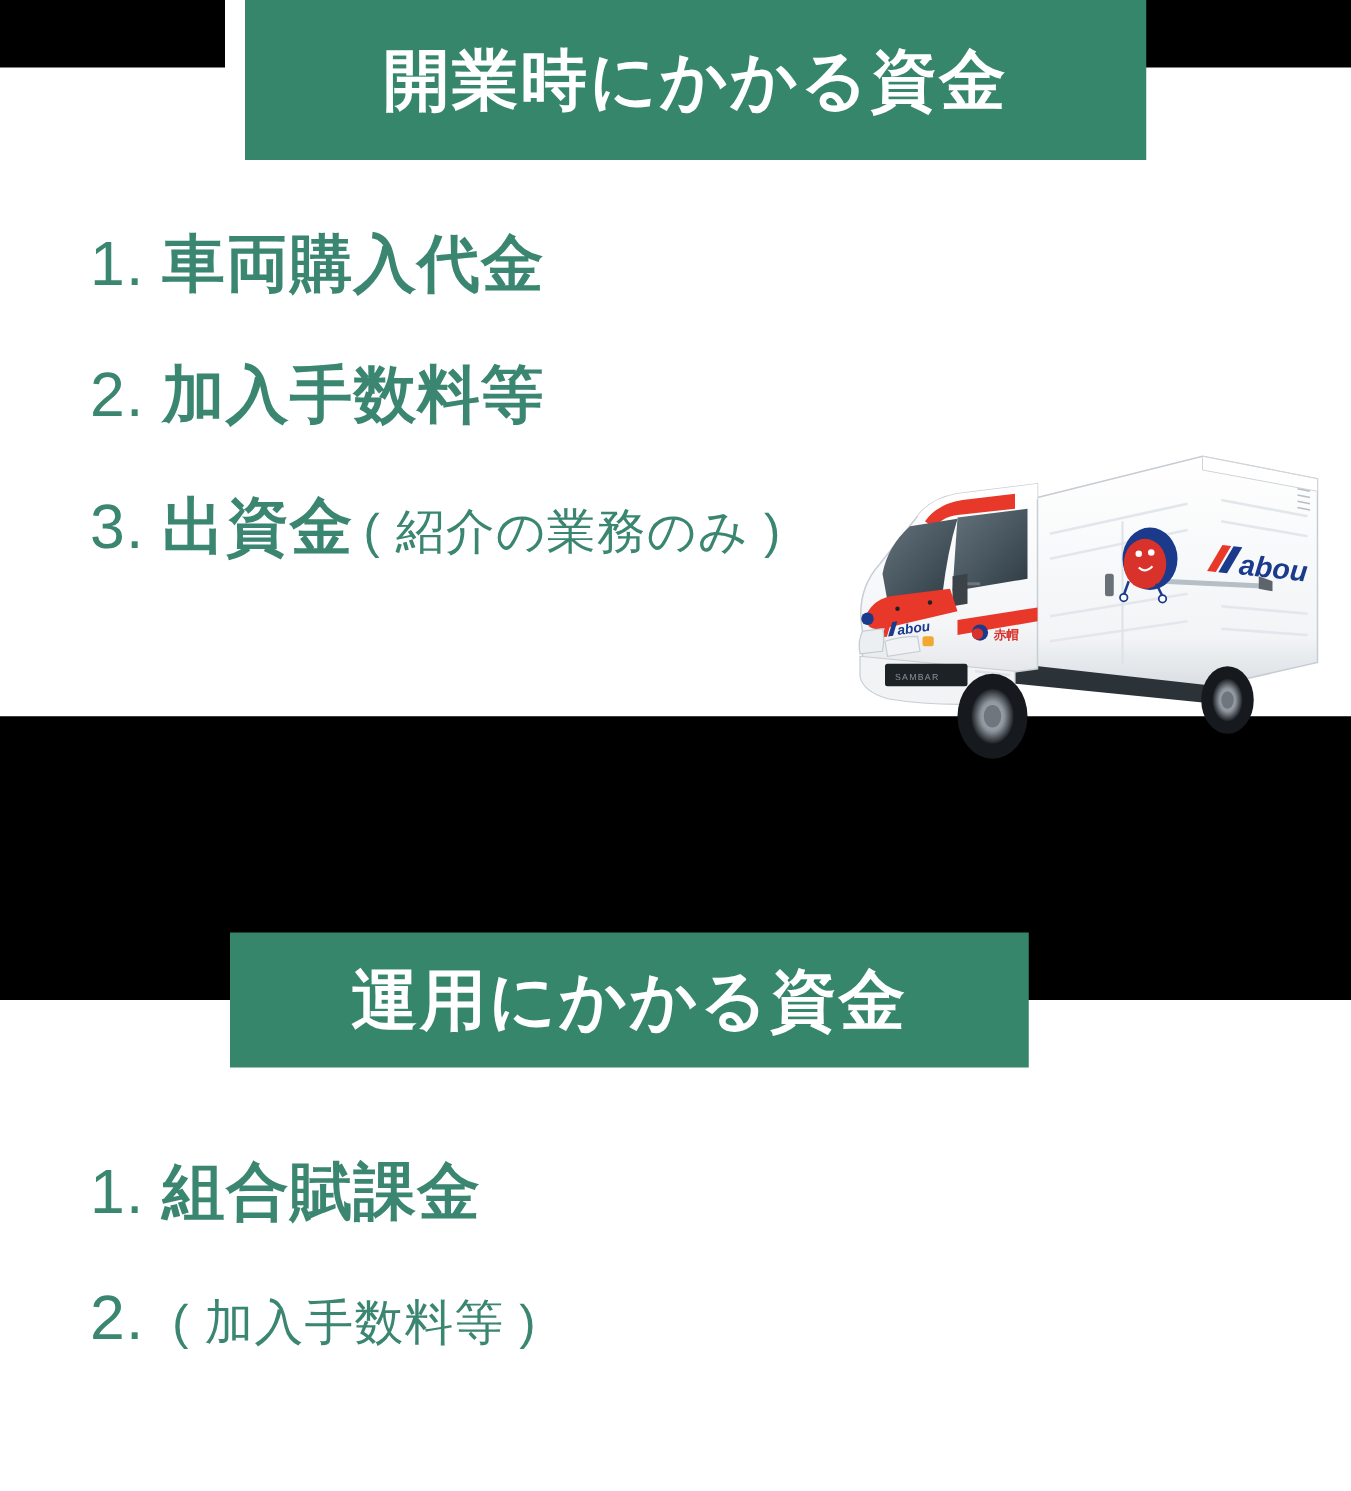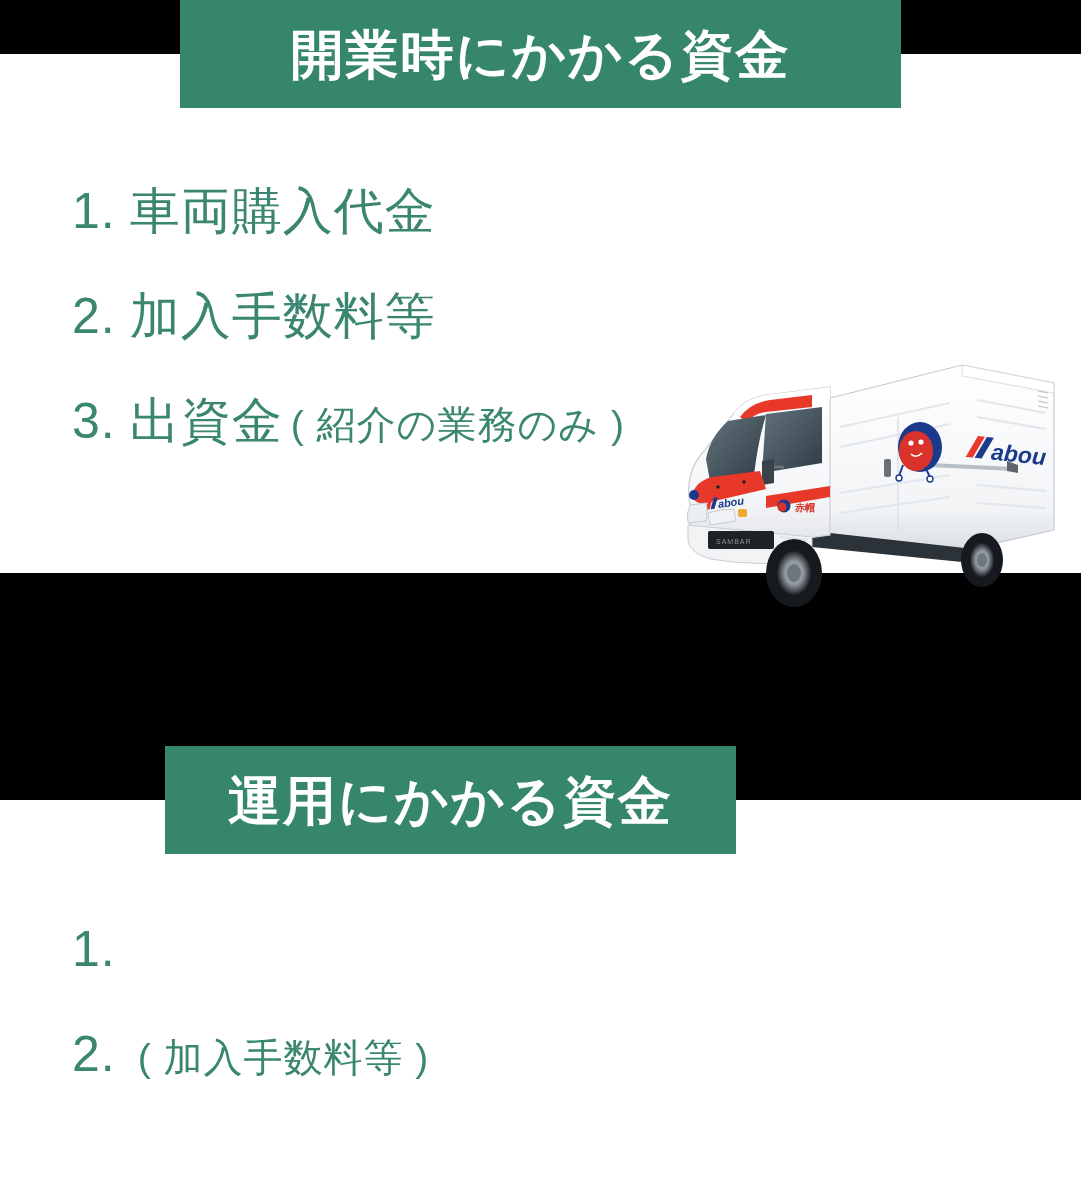--- a/index.html
+++ b/index.html
@@ -34,22 +34,22 @@
     justify-content: center;
   }
   .banner-title {
     color: #ffffff;
     font-size: 53px;
     font-weight: 700;
     letter-spacing: 2px;
     line-height: 1;
     white-space: nowrap;
   }
-  #banner-kaigyo { left: 180px; top: 0px;   width: 721px; height: 108px; }
-  #banner-unyou  { left: 165px; top: 746px; width: 571px; height: 108px; }
+  #banner-kaigyo { left: 196px; top: 0px;   width: 721px; height: 128px; }
+  #banner-unyou  { left: 184px; top: 746px; width: 639px; height: 108px; }
 
   
   .cost-list {
     position: absolute;
     left: 72px;
     margin: 0;
     padding: 0;
     list-style: none;
   }
   #list-kaigyo { top: 178px; }
@@ -63,21 +63,21 @@
     white-space: nowrap;
   }
   .item-index {
     font-size: 50px;
     font-weight: 400;
     letter-spacing: 1px;
     margin-right: 14px;
   }
   .item-label {
     font-size: 50px;
-    font-weight: 400;
+    font-weight: 700;
     letter-spacing: 1px;
   }
   .item-note {
     font-size: 39px;
     font-weight: 400;
     letter-spacing: 1px;
     margin-left: 8px;
   }
 
   
@@ -252,20 +252,21 @@
     </g>
   </svg>
 
   <div class="banner" id="banner-unyou">
     <span class="banner-title">運用にかかる資金</span>
   </div>
 
   <ul class="cost-list" id="list-unyou">
     <li class="cost-item">
       <span class="item-index">1.</span>
+      <span class="item-label">組合賦課金</span>
       <span class="item-note"></span>
     </li>
     <li class="cost-item">
       <span class="item-index">2.</span>
       <span class="item-note">( 加入手数料等 )</span>
     </li>
   </ul>
 
 </div>
 

